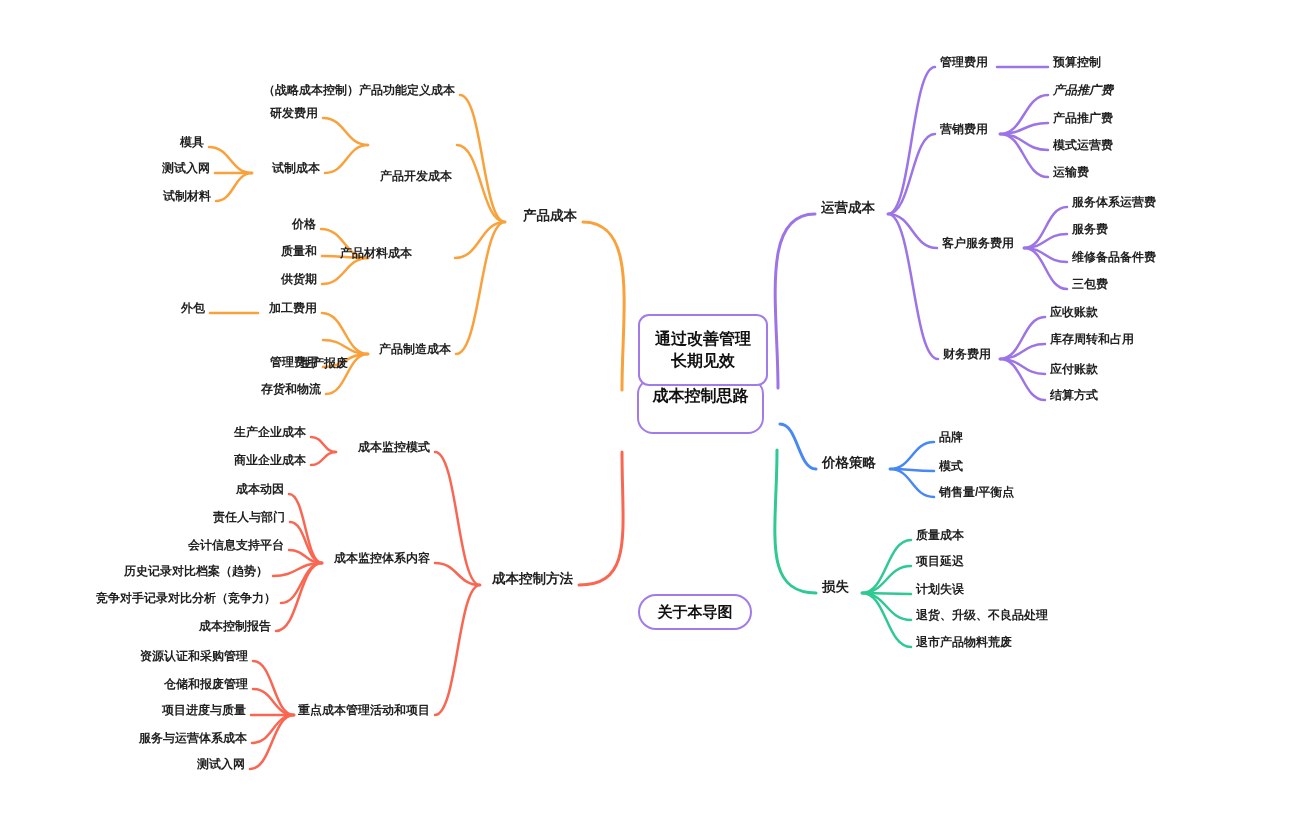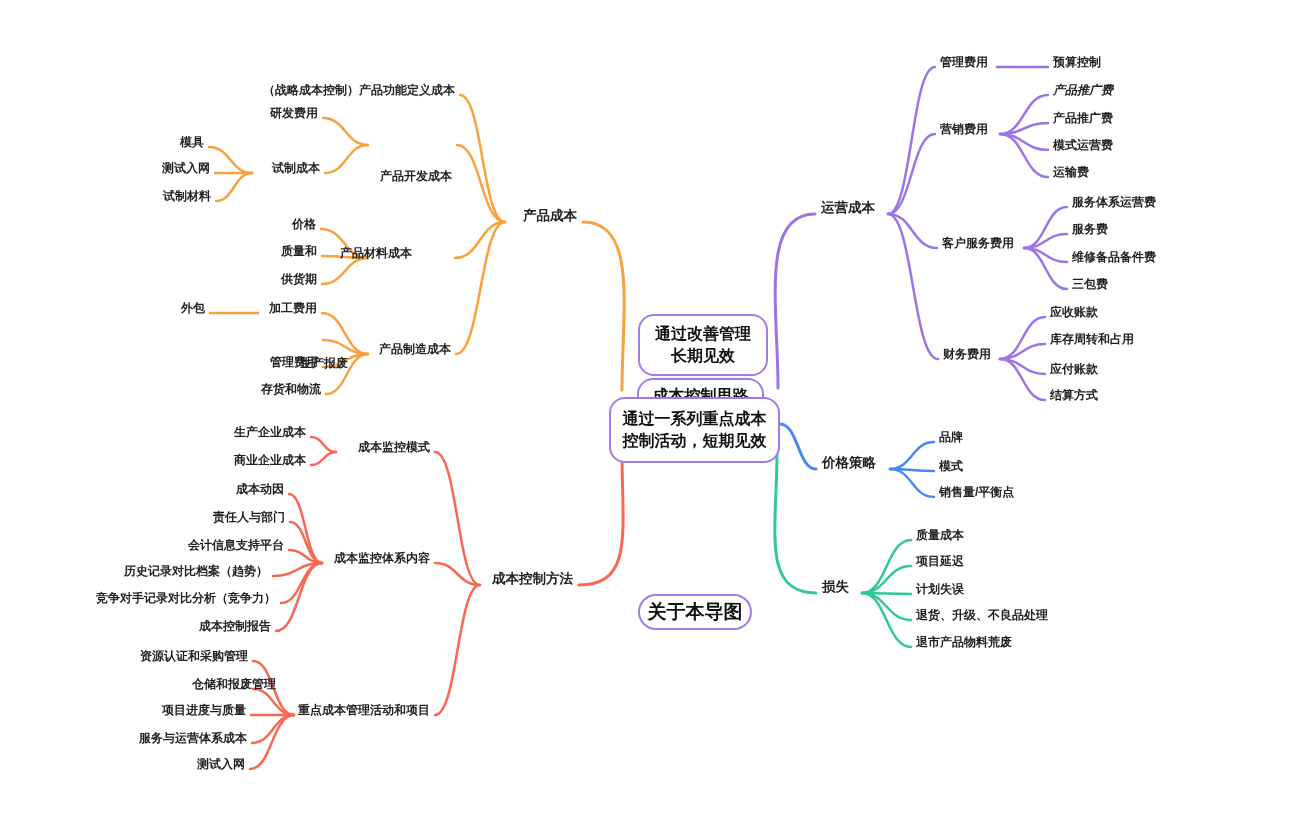--- a/index.html
+++ b/index.html
@@ -9,24 +9,24 @@
   #nodes{position:absolute;left:0;top:0;width:100%;height:100%;z-index:2;pointer-events:none;}
   .topic{position:absolute;white-space:nowrap;color:var(--text,#212121);
          font-size:12px;line-height:18px;font-weight:600;pointer-events:auto;}
   .topic.d0{font-size:13.5px;font-weight:700;}
   .cbox{position:absolute;background:#fff;border:2.5px solid var(--boxBorder,#A27BEA);
         border-radius:16px;color:#111;font-weight:700;font-size:16px;line-height:22px;
         text-align:center;display:flex;flex-direction:column;justify-content:center;
         box-sizing:border-box;}
   #center-box{left:637px;top:378px;width:127px;height:56px;z-index:2;
               justify-content:flex-start;padding-top:5px;}
-  #topbox{left:638px;top:314px;width:130px;height:62px;z-index:3;}
+  #topbox{left:638px;top:314px;width:130px;height:72px;z-index:3;border-radius:11px;}
   #bottombox{left:609px;top:397px;width:171px;height:66px;z-index:3;}
   #aboutbox{left:638px;top:594px;width:114px;height:36px;border-radius:18px;
-            font-size:19px;z-index:2;}
+            font-size:15px;z-index:2;}
 </style>
 </head>
 <body>
 
 <div id="stage">
   <svg id="edges" width="1296" height="840">
       <path d="M 583,222 C 638,222 622,310 622,390" fill="none" stroke="#F9A13B" stroke-width="3" stroke-linecap="round"></path>
       <path d="M 505,222 C 482.5,222 482.5,95 460,95" fill="none" stroke="#F9A13B" stroke-width="2.5" stroke-linecap="round"></path>
       <path d="M 505,222 C 481,222 481,145 457,145" fill="none" stroke="#F9A13B" stroke-width="2.5" stroke-linecap="round"></path>
       <path d="M 368,145 C 345.5,145 345.5,118 323,118" fill="none" stroke="#F9A13B" stroke-width="2.5" stroke-linecap="round"></path>
@@ -115,21 +115,21 @@
       <div class="topic d2" style="right: 990px; top: 451px;">商业企业成本</div>
       <div class="topic d1" style="right: 866px; top: 549px;">成本监控体系内容</div>
       <div class="topic d2" style="right: 1012px; top: 480px;">成本动因</div>
       <div class="topic d2" style="right: 1011px; top: 508px;">责任人与部门</div>
       <div class="topic d2" style="right: 1012px; top: 536px;">会计信息支持平台</div>
       <div class="topic d2" style="right: 1028px; top: 562px;">历史记录对比档案（趋势）</div>
       <div class="topic d2" style="right: 1020px; top: 589px;">竞争对手记录对比分析（竞争力）</div>
       <div class="topic d2" style="right: 1025px; top: 617px;">成本控制报告</div>
       <div class="topic d1" style="right: 866px; top: 701px;">重点成本管理活动和项目</div>
       <div class="topic d2" style="right: 1048px; top: 647px;">资源认证和采购管理</div>
-      <div class="topic d2" style="right: 1020px; top: 675px; margin-left: 46px;">仓储和报废管理</div>
+      <div class="topic d2" style="right: 1048px; top: 675px; margin-left: 46px;">仓储和报废管理</div>
       <div class="topic d2" style="right: 1050px; top: 701px;">项目进度与质量</div>
       <div class="topic d2" style="right: 1049px; top: 729px;">服务与运营体系成本</div>
       <div class="topic d2" style="right: 1051px; top: 755px;">测试入网</div>
       <div class="topic d0" style="left: 821px; top: 199px;">运营成本</div>
       <div class="topic d1" style="left: 940px; top: 53px;">管理费用</div>
       <div class="topic d2" style="left: 1053px; top: 53px;">预算控制</div>
       <div class="topic d1" style="left: 940px; top: 120px;">营销费用</div>
       <div class="topic d2" style="left: 1053px; top: 81px; font-style: italic;">产品推广费</div>
       <div class="topic d2" style="left: 1053px; top: 109px;">产品推广费</div>
       <div class="topic d2" style="left: 1053px; top: 136px;">模式运营费</div>
@@ -158,21 +158,17 @@
 
   <div class="cbox" id="center-box">
     <span>成本控制思路</span>
   </div>
 
   <div class="cbox" id="topbox">
     <span>通过改善管理</span>
     <span>长期见效</span>
   </div>
 
-  <div class="cbox" id="bottombox">
-    <span>通过一系列重点成本</span>
-    <span>控制活动，短期见效</span>
-  </div>
 
   <div class="cbox" id="aboutbox">
     <span>关于本导图</span>
   </div>
 </div>
 
 </body></html>

